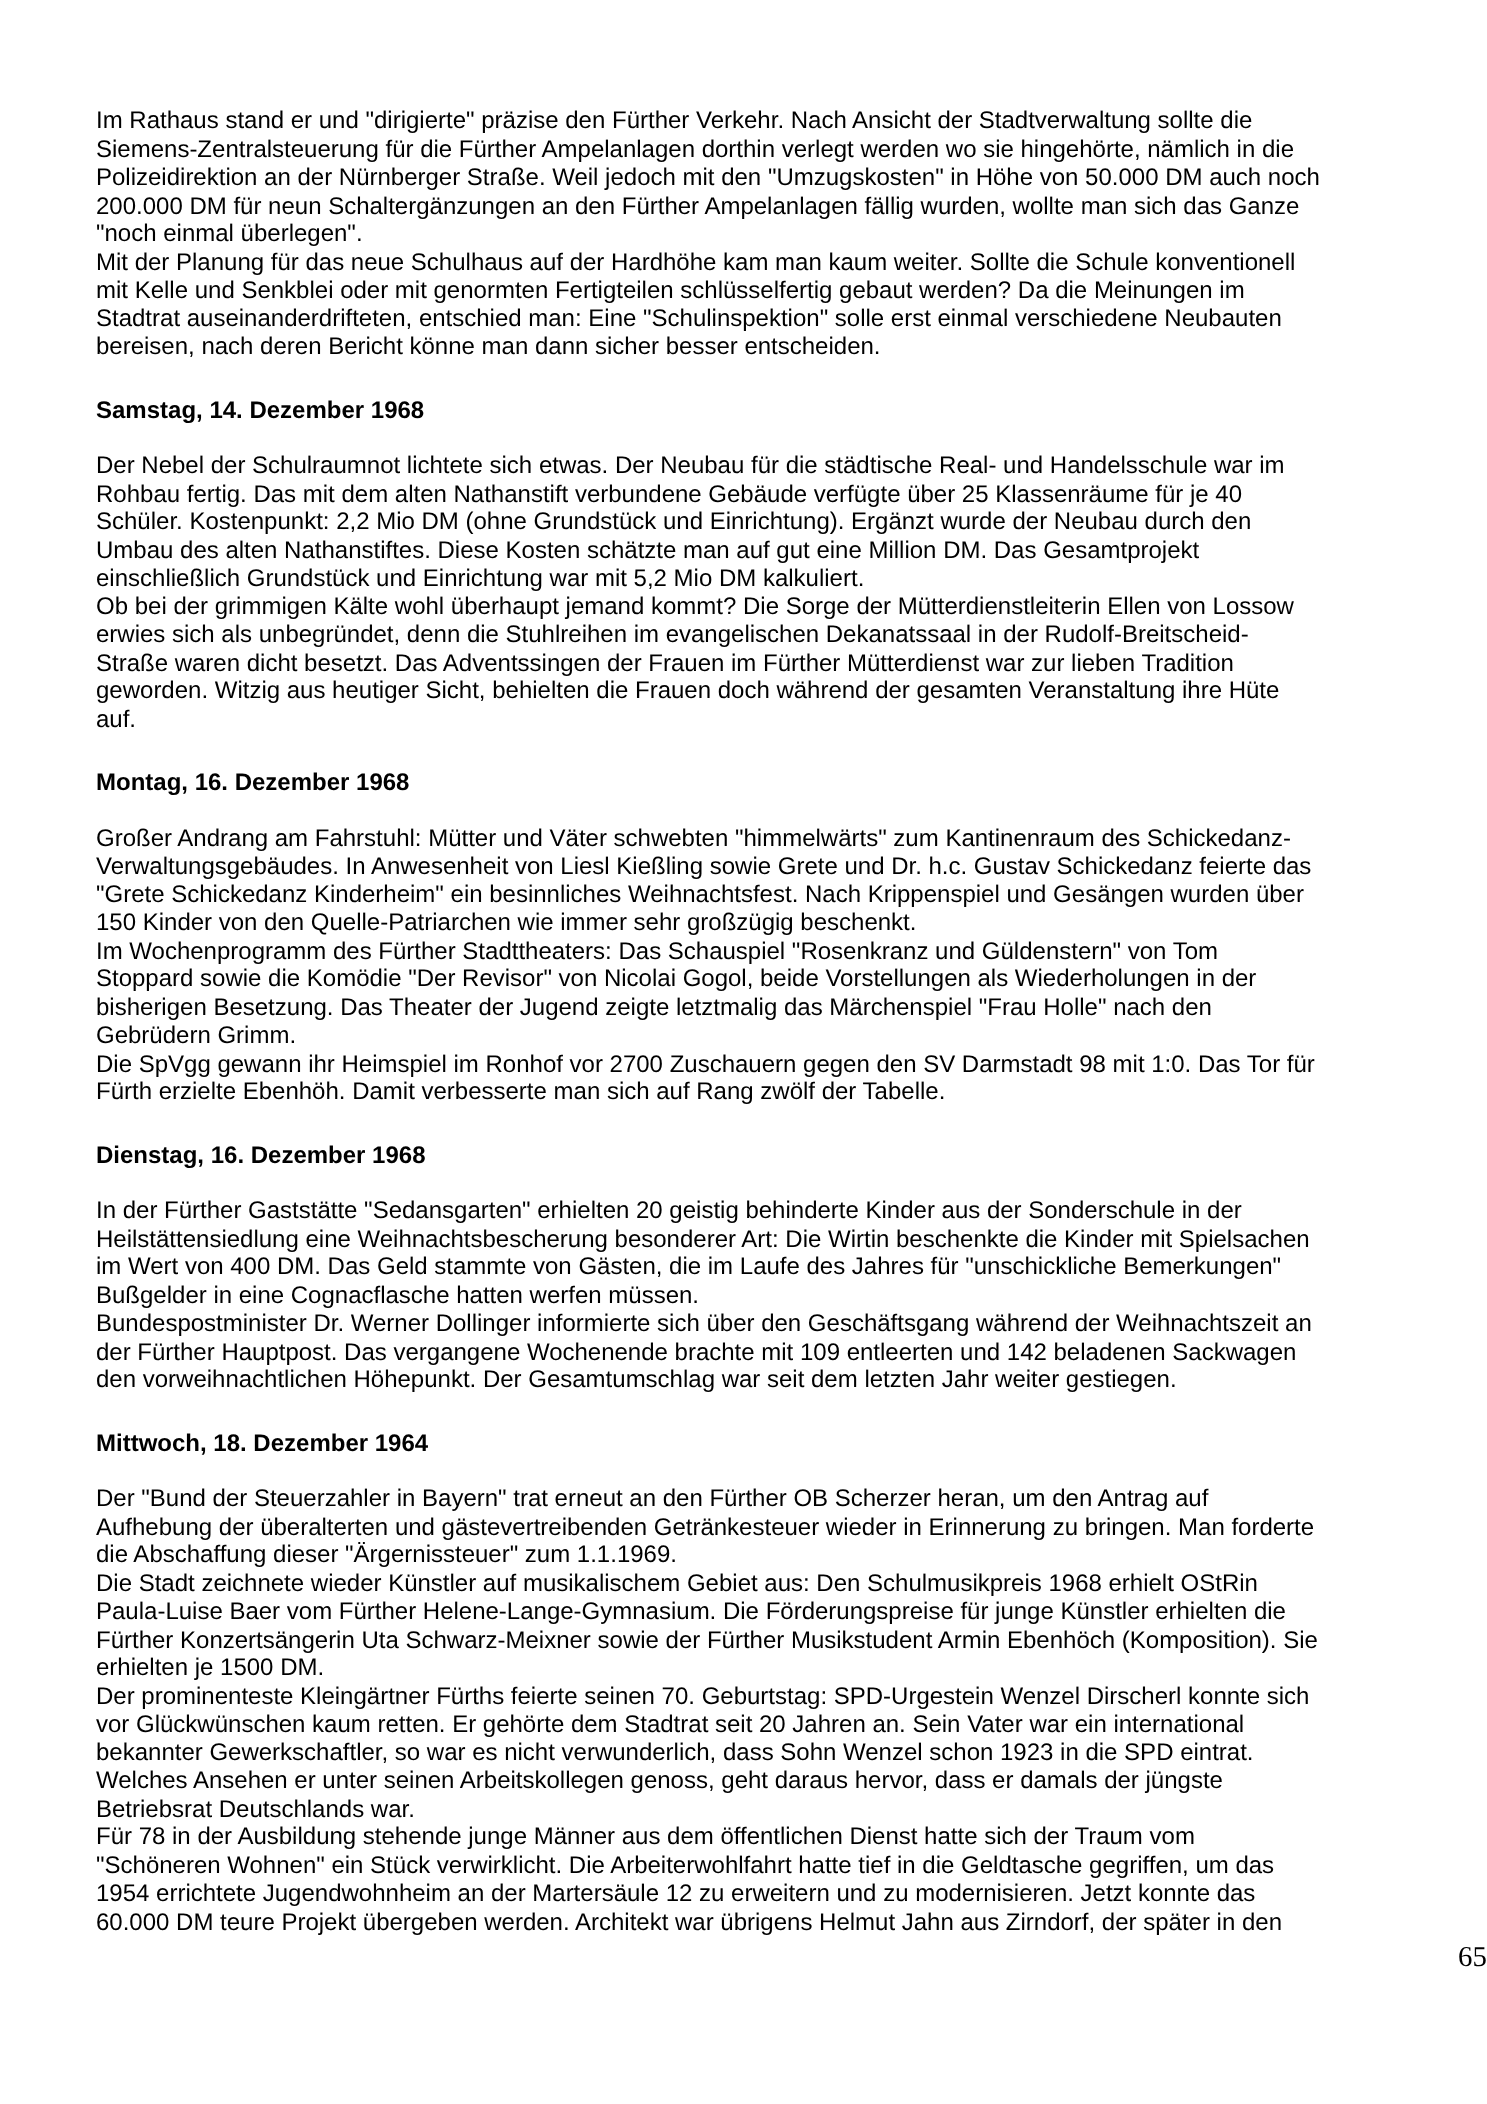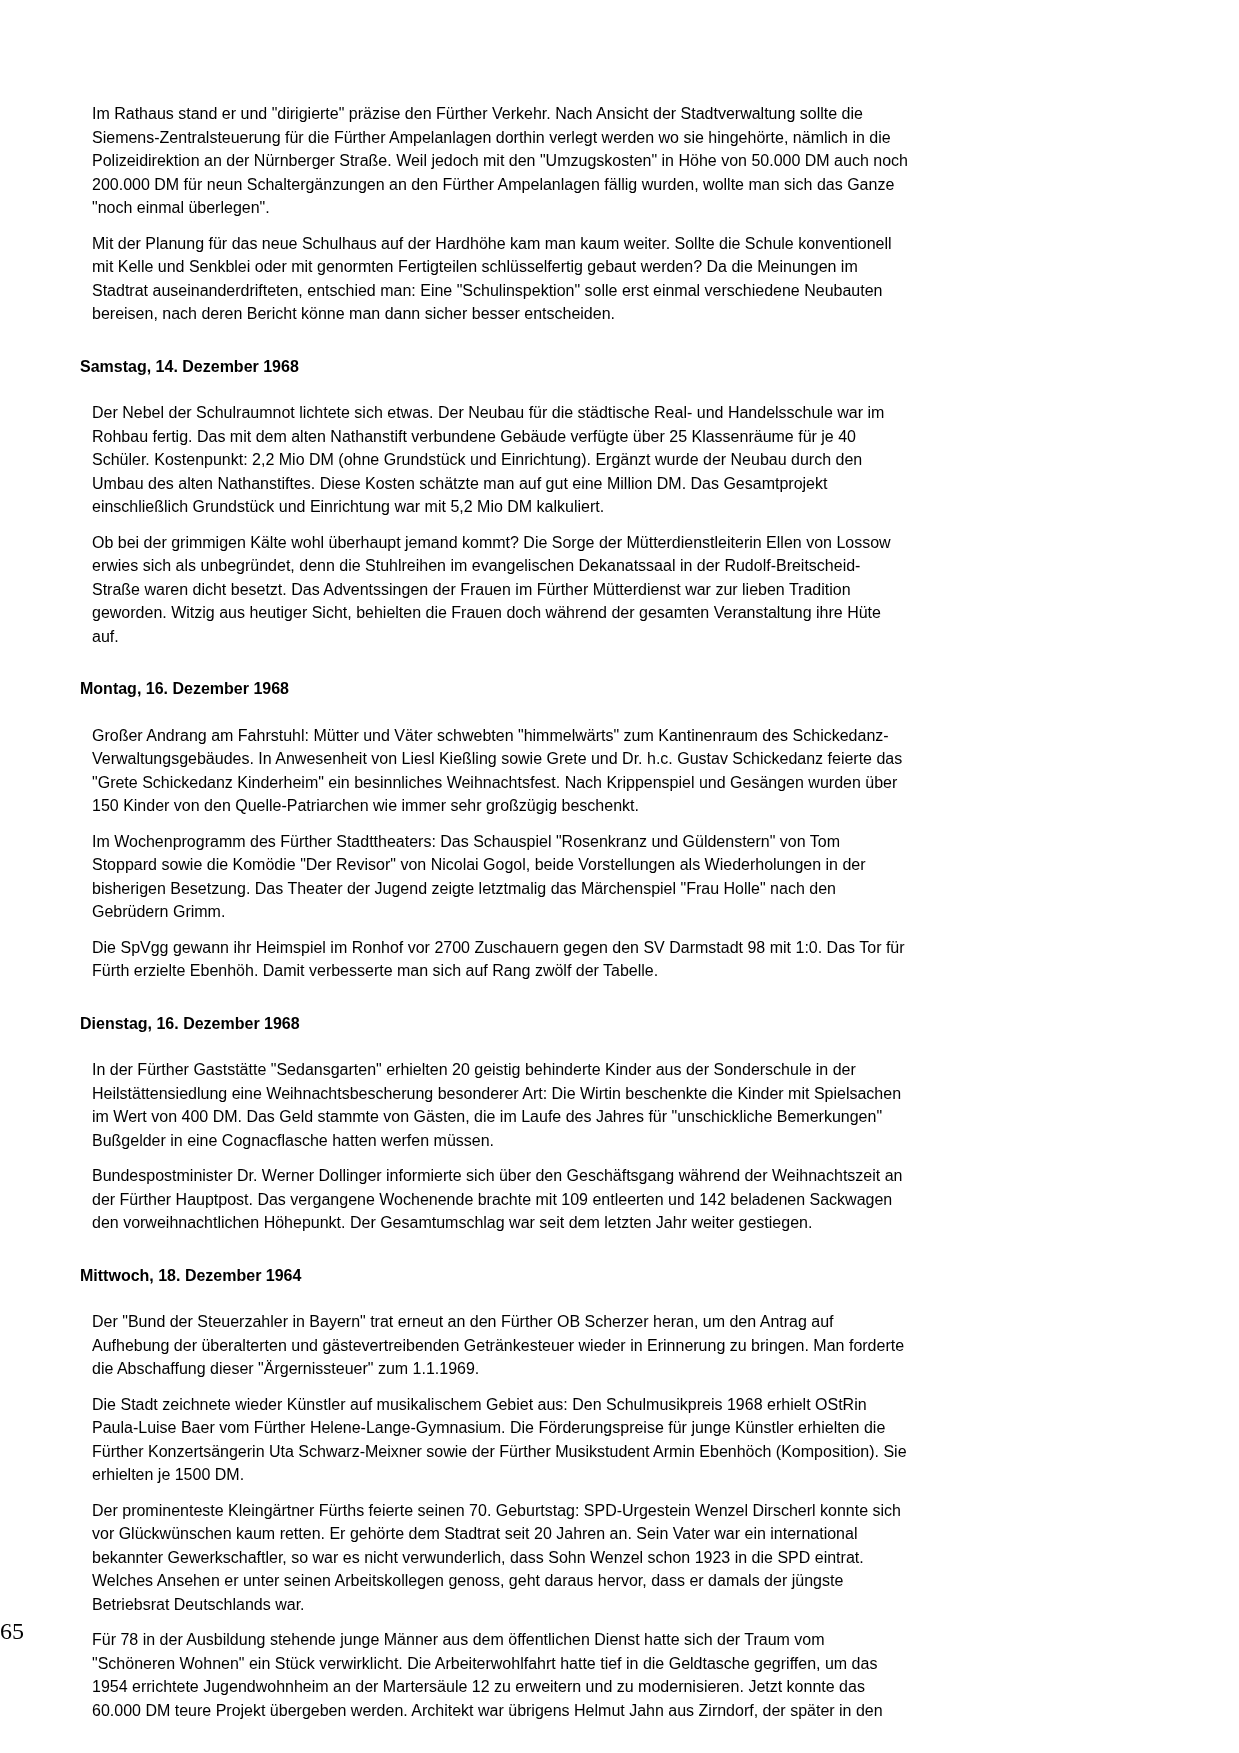--- a/index.html
+++ b/index.html
@@ -26,39 +26,39 @@
   .textblock {
     position: absolute;
     left: 80px;
     top: 90px;
     width: 1092px;
     font-size: 20px;
     line-height: 23.5px;
     color: #000000;
   }
   .para {
-    margin: 12px;
+    margin: 0;
     white-space: pre;
-    font-size: 16px;
+    font-size: 20px;
     line-height: 23.5px;
     font-weight: normal;
   }
   .datehead {
     margin: 29px 0 23px 0;
     white-space: pre;
-    font-size: 16px;
+    font-size: 20px;
     line-height: 23.5px;
     font-weight: bold;
   }
   .pagenum {
     position: absolute;
     left: 0;
     top: 1617px;
     width: 1239px;
-    text-align: left;
+    text-align: right;
     font-family: "Liberation Serif", "DejaVu Serif", serif;
     font-size: 24px;
     line-height: 28px;
     color: #000000;
   }
 </style>
 </head>
 <body>
 
 <div class="sheet">

